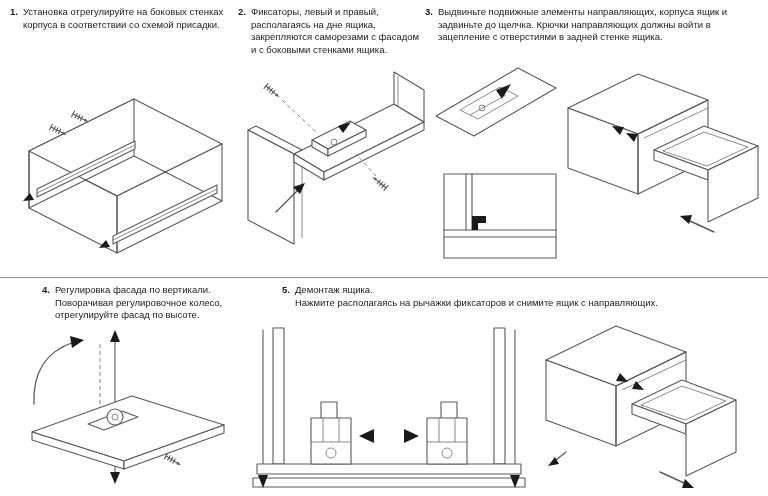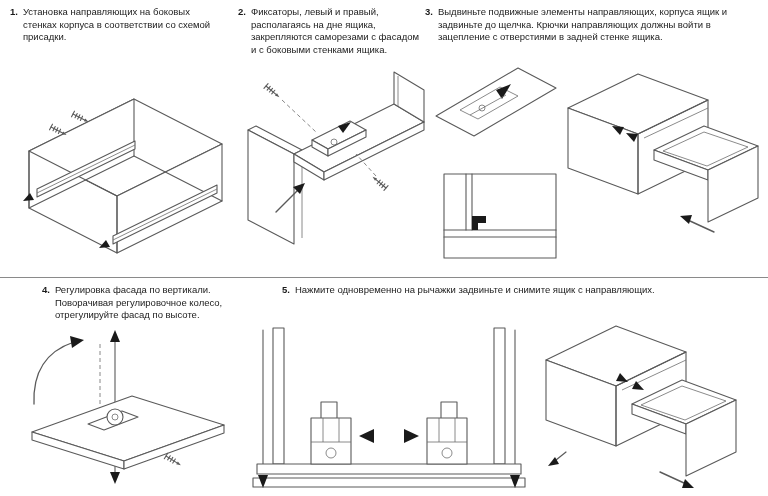--- a/index.html
+++ b/index.html
@@ -17,21 +17,21 @@
   .dash { fill:none; stroke:#7a7a7a; stroke-width:0.9; stroke-dasharray:4 3; }
   .divider { position:absolute; left:0; right:0; top:277px; border-top:1px solid #8a8a8a; }
 </style>
 </head>
 <body>
 
 <div id="canvas">
 
   <div class="step-text" style="left:10px; top:6px; width:215px;">
     <span class="step-num">1.</span>
-    <span>Установка направляющих на боковых стенках корпуса в соответствии со схемой присадки.</span>
+    <span>Установка отрегулируйте на боковых стенках корпуса в соответствии со схемой присадки.</span>
   </div>
 
   <div class="step-text" style="left:238px; top:6px; width:182px;">
     <span class="step-num">2.</span>
     <span>Фиксаторы, левый и правый, располагаясь на дне ящика, закрепляются саморезами с фасадом и с боковыми стенками ящика.</span>
   </div>
 
   <div class="step-text" style="left:425px; top:6px; width:338px;">
     <span class="step-num">3.</span>
     <span>Выдвиньте подвижные элементы направляющих, корпуса ящик и задвиньте до щелчка. Крючки направляющих должны войти в зацепление с отверстиями в задней стенке ящика.</span>
@@ -40,21 +40,22 @@
   <div class="divider"></div>
 
   <div class="step-text" style="left:42px; top:284px; width:218px;">
     <span class="step-num">4.</span>
     <span>Регулировка фасада по вертикали. Поворачивая регулировочное колесо, отрегулируйте фасад по высоте.</span>
   </div>
 
   <div class="step-text" style="left:282px; top:284px; width:478px;">
     <span class="step-num">5.</span>
     <span>
-      <div>Нажмите одновременно на рычажки задвиньте и снимите ящик с направляющих.</div>
+      <div>Демонтаж ящика.</div>
+      <div>Нажмите располагаясь на рычажки фиксаторов и снимите ящик с направляющих.</div>
     </span>
   </div>
 
   <div class="illus" style="left:15px; top:55px;">
     <svg width="220" height="215" viewBox="0 0 220 215">
       <defs>
         <g id="screw" class="ln">
           <line x1="0" y1="0" x2="13" y2="0"></line>
           <line x1="0" y1="-3.2" x2="0" y2="3.2"></line>
           <line x1="3.5" y1="-2.4" x2="3.5" y2="2.4"></line>

